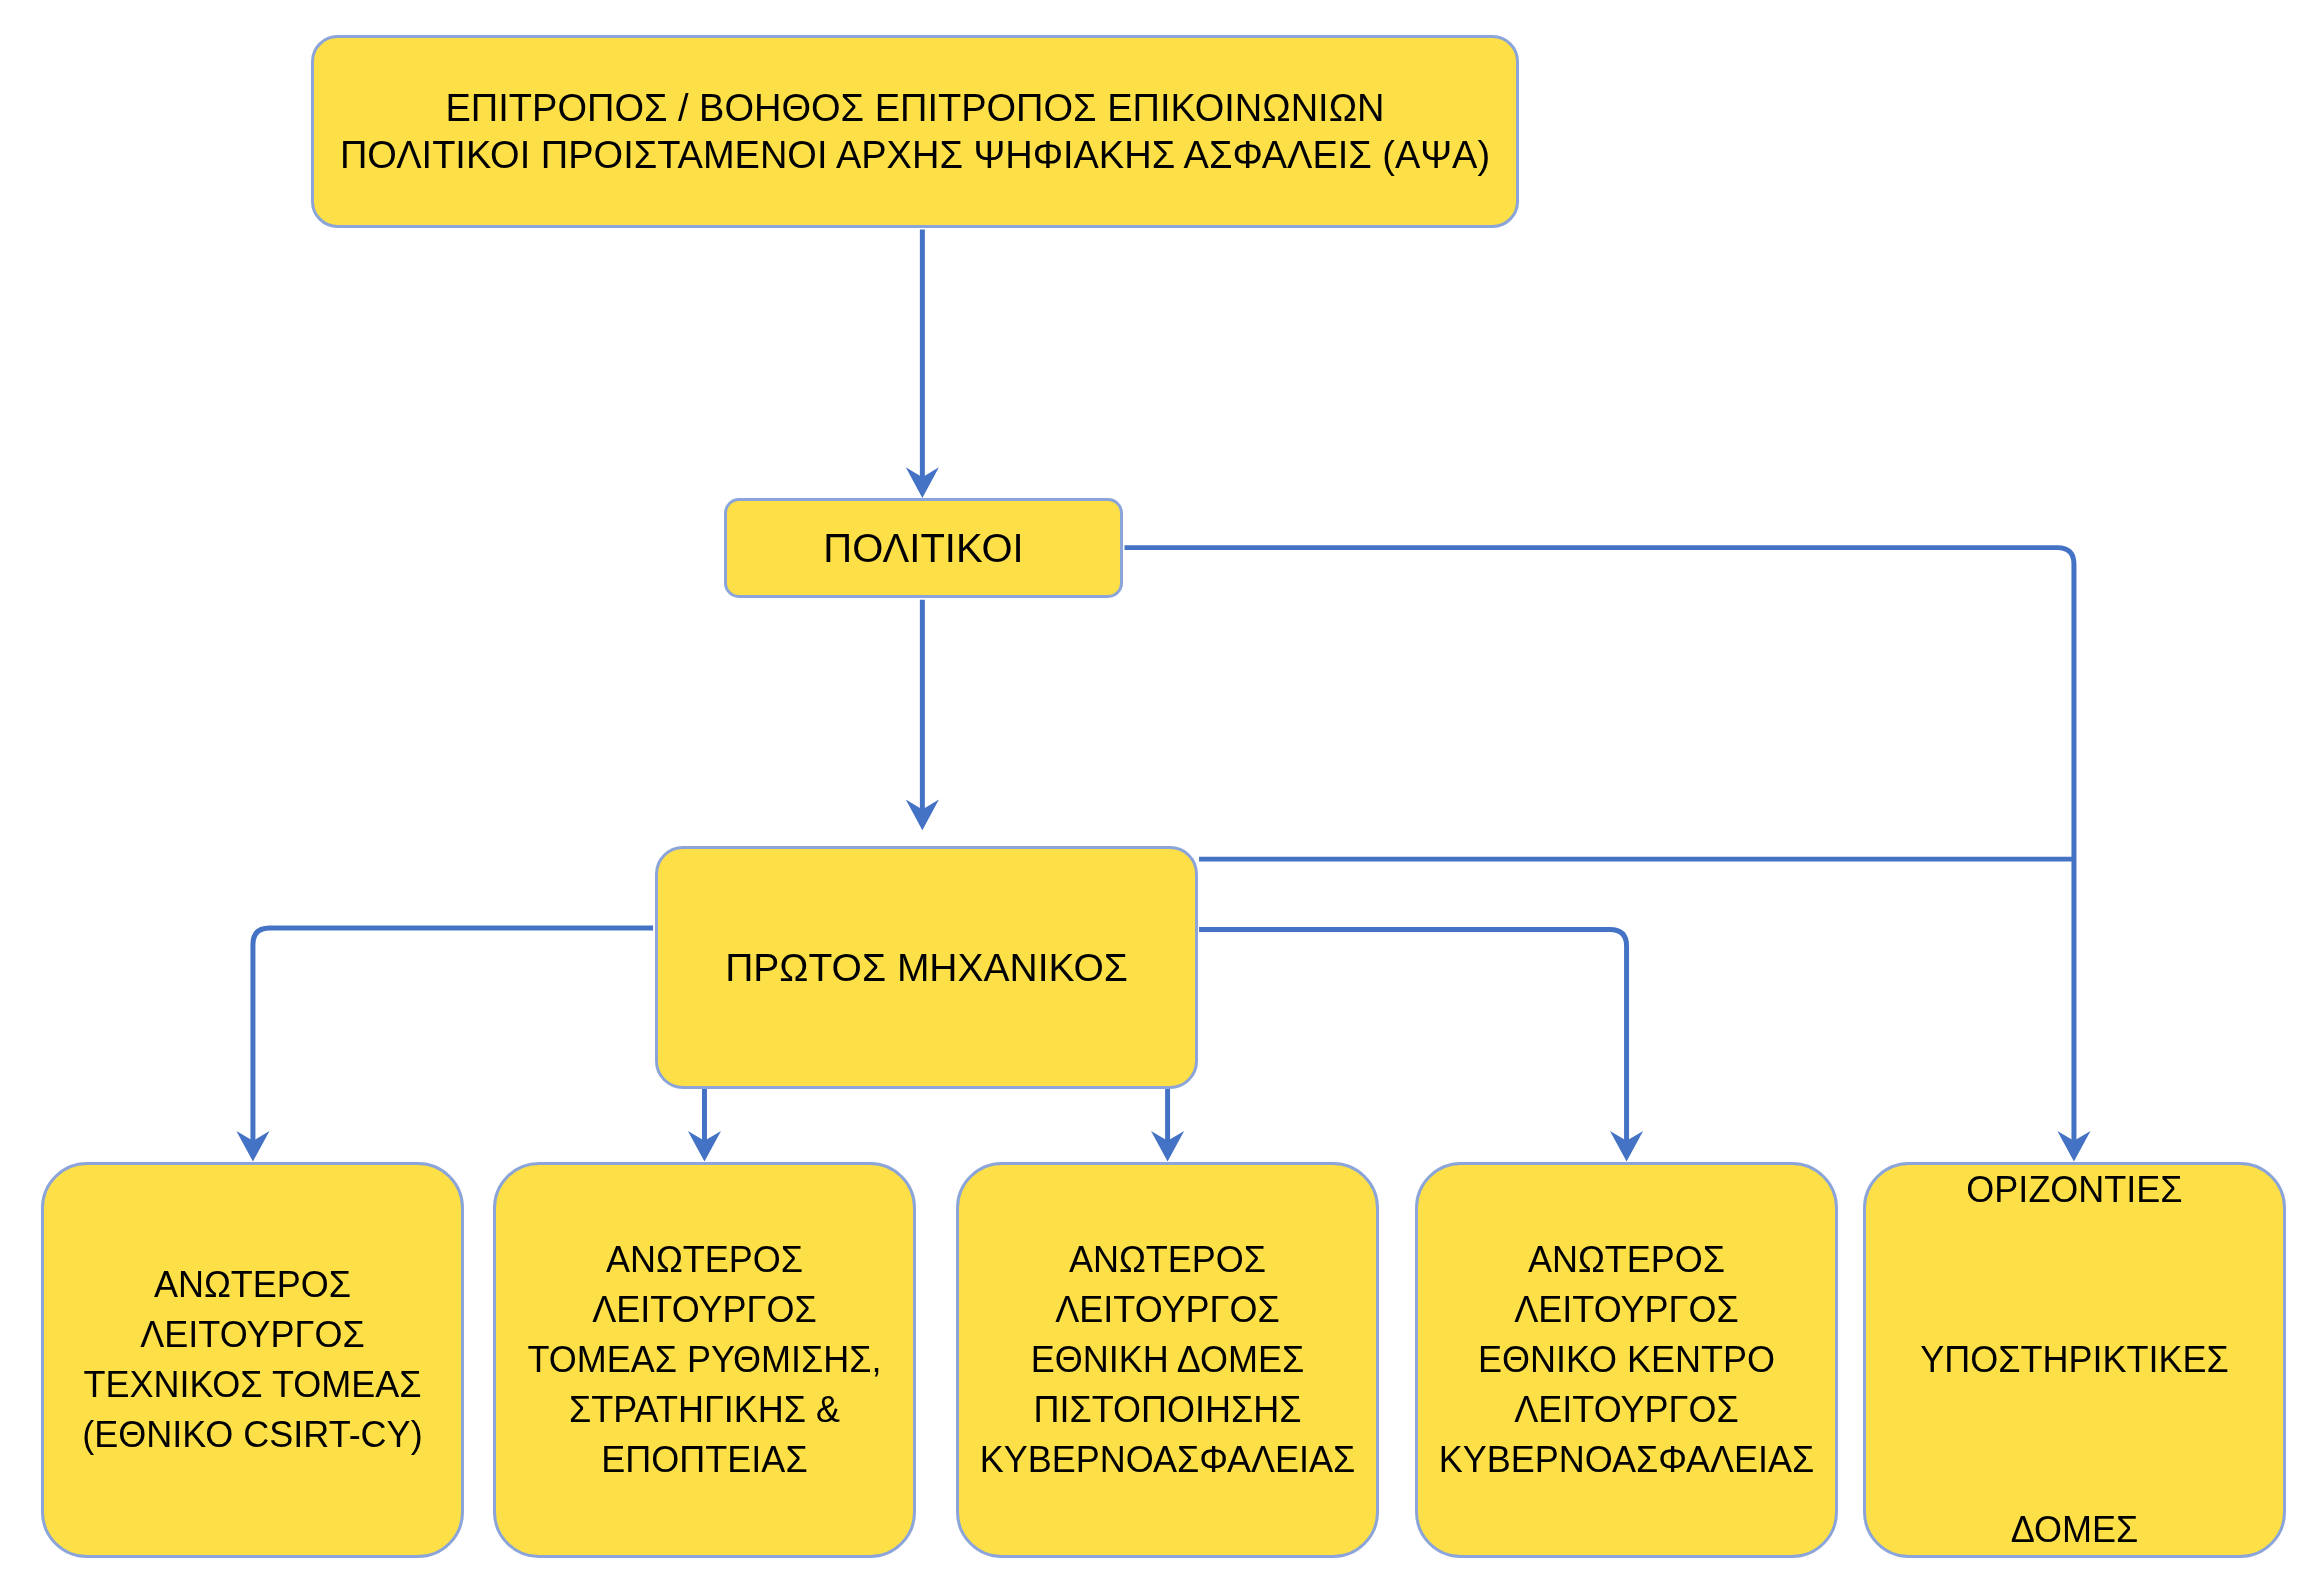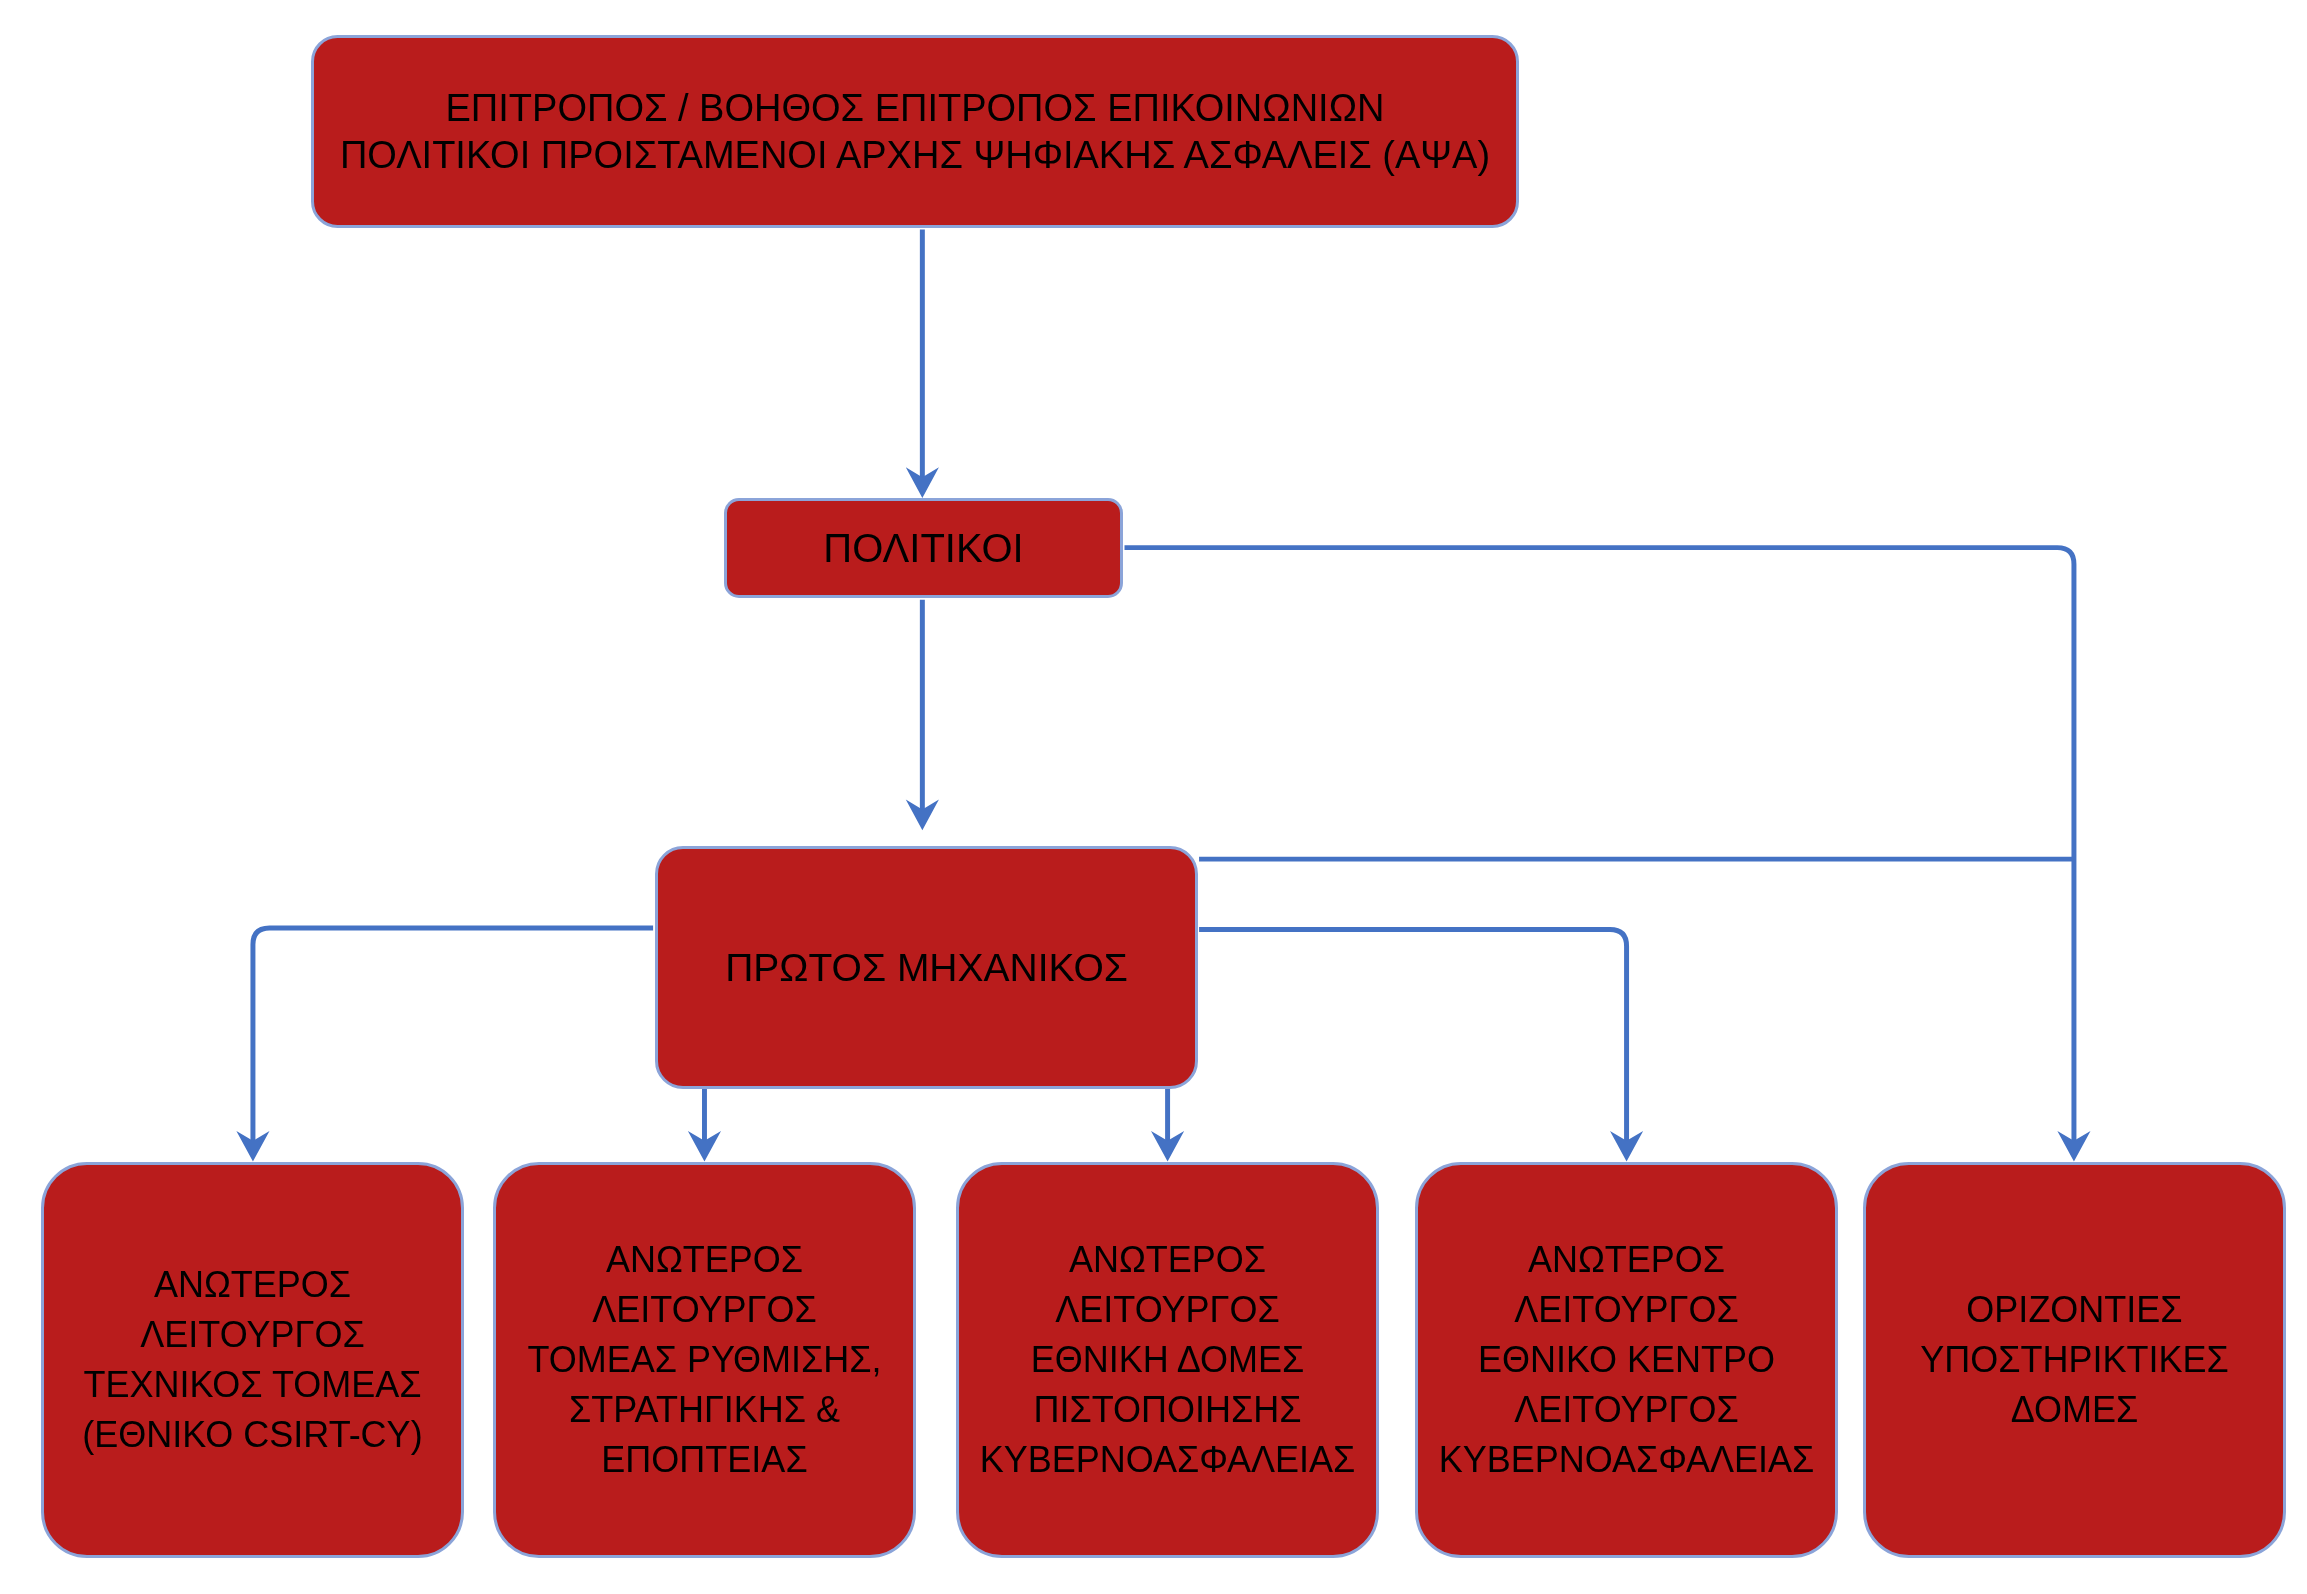--- a/index.html
+++ b/index.html
@@ -17,21 +17,21 @@
   }
   svg.connectors {
     position: absolute;
     left: 0; top: 0;
     width: 2307px;
     height: 1594px;
   }
   .node {
     position: absolute;
     box-sizing: border-box;
-    background: #b91c1c;
+    background: #fde047;
     border: 3.3px solid #8BA4D9;
     display: flex;
     flex-direction: column;
     align-items: center;
     justify-content: center;
     text-align: center;
     color: #000000;
   }
   .node span { display: block; white-space: nowrap; }
 
@@ -52,21 +52,21 @@
   }
   .unit {
     top: 1162px; width: 423px; height: 396px;
     border-radius: 46px;
     font-size: 36px; line-height: 50px;
   }
   .unit-0 { left: 41px; }
   .unit-1 { left: 493px; }
   .unit-2 { left: 956px; }
   .unit-3 { left: 1415px; }
-  .unit-4 { left: 1863px; }
+  .unit-4 { left: 1863px; justify-content: space-between; }
 </style>
 </head>
 <body>
 
 <div class="canvas">
 
   <svg class="connectors" viewBox="0 0 2784 1924" xmlns="http://www.w3.org/2000/svg">
     <g stroke="#4472C4" stroke-width="6" fill="none">
       <path d="M1113 277 L1113 577"></path>
       <path d="M1113 724 L1113 978"></path>

